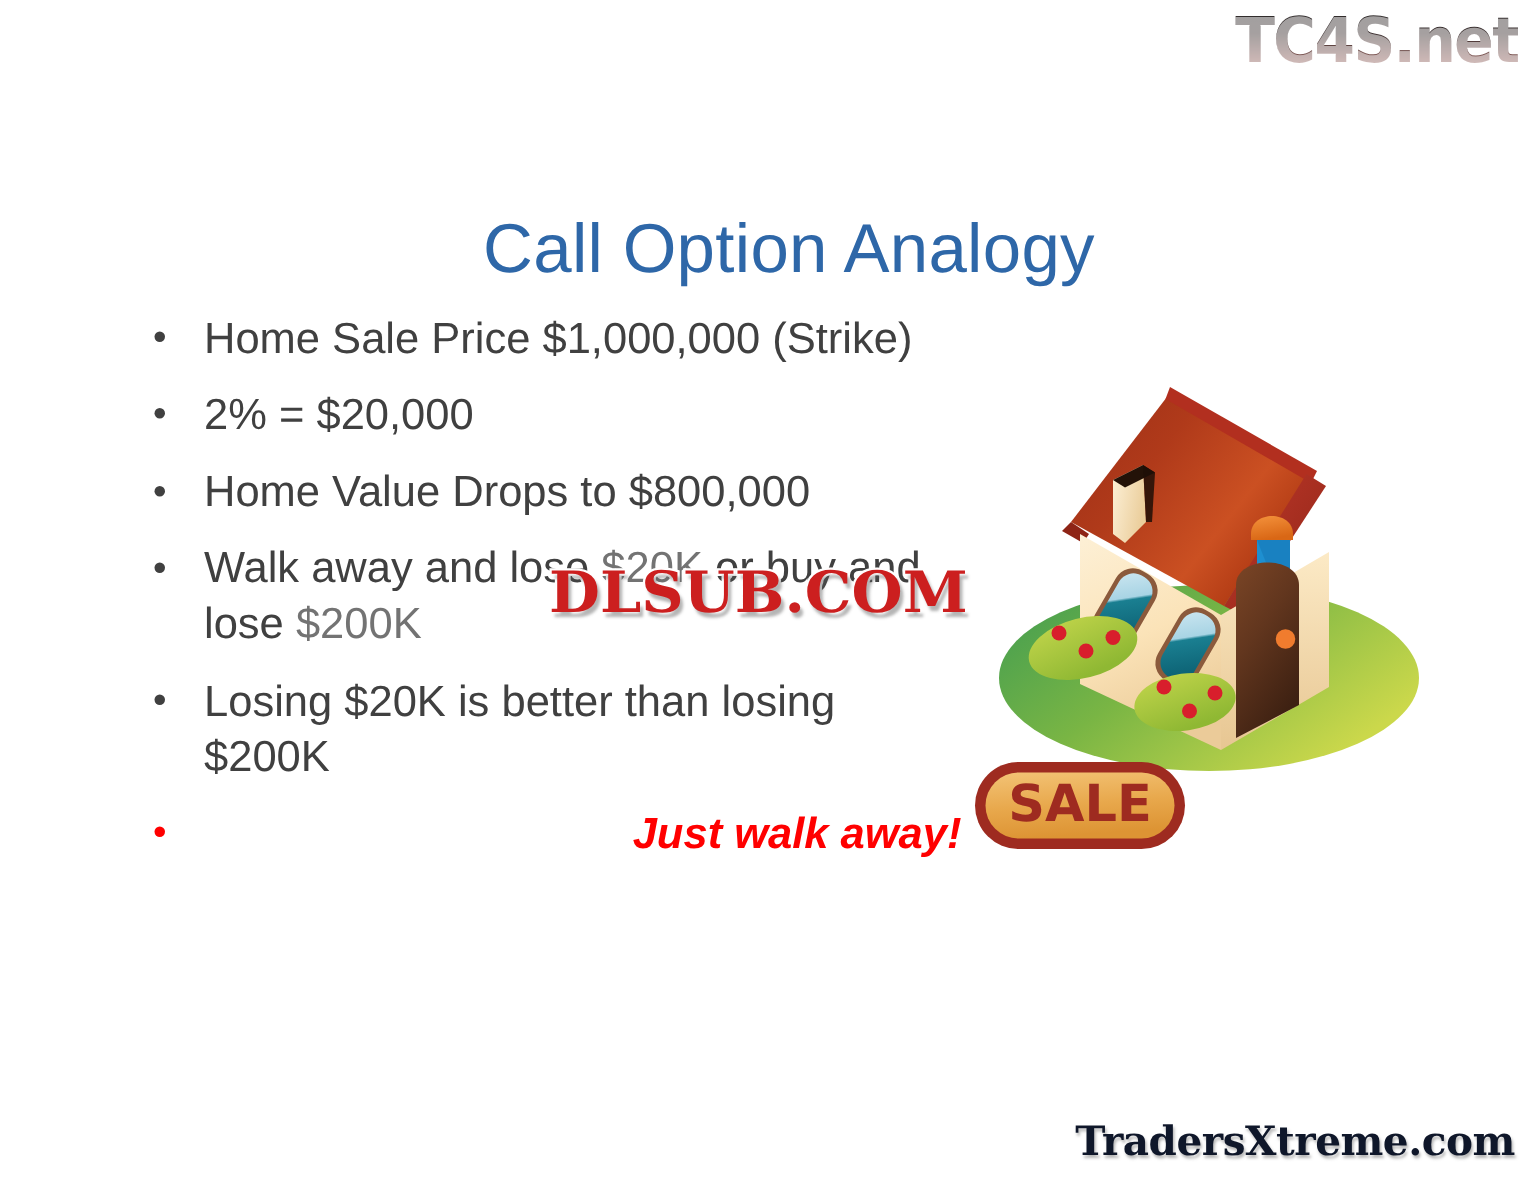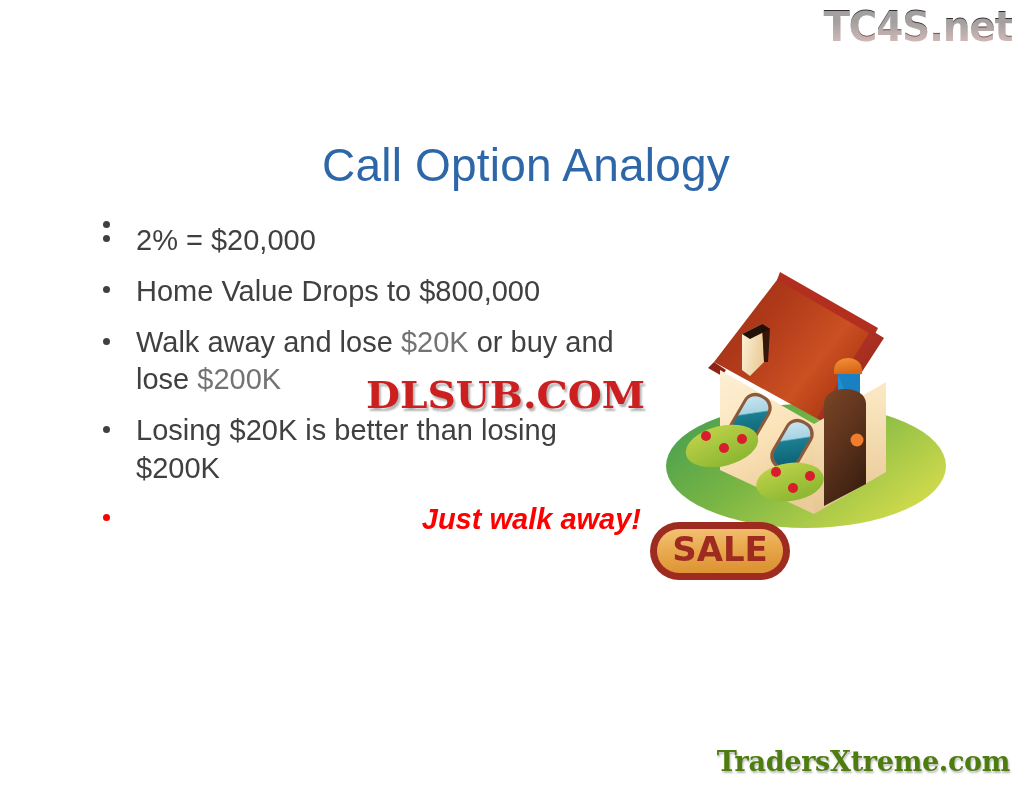--- a/index.html
+++ b/index.html
@@ -111,53 +111,53 @@
     paint-order: stroke fill;
     text-shadow: 2px 3px 2px rgba(90,90,90,0.45);
     white-space: nowrap;
     user-select: none;
   }
 
   
   #house-illustration {
     position: absolute;
     left: 638px;
-    top: 258px;
+    top: 244px;
     width: 320px;
     height: 330px;
   }
 
   
   #tradersxtreme-watermark {
     position: absolute;
     right: 14px;
     bottom: 14px;
     font-family: "DejaVu Serif", serif;
     font-weight: bold;
     font-size: 27px;
     letter-spacing: -0.3px;
-    color: #4d7c0f;
+    color: #0f172a;
     -webkit-text-stroke: 3px #ffffff;
     paint-order: stroke fill;
     text-shadow: 1px 2px 2px rgba(110,110,110,0.5);
     white-space: nowrap;
     user-select: none;
   }
 </style>
 </head>
 <body>
 
 <div id="slide">
 
   <div id="tc4s-watermark">TC4S.net</div>
 
   <h1 id="slide-title">Call Option Analogy</h1>
 
   <ul id="bullet-list">
-      <li class="bullet-item"><span class="dot"></span></li>
+      <li class="bullet-item"><span class="dot"></span><span>Home Sale Price $1,000,000 (Strike)</span></li>
       <li class="bullet-item"><span class="dot"></span><span>2% = $20,000</span></li>
       <li class="bullet-item"><span class="dot"></span><span>Home Value Drops to $800,000</span></li>
       <li class="bullet-item"><span class="dot"></span><span>Walk away and lose </span><span class="amt">$20K</span><span> or buy and lose </span><span class="amt">$200K</span></li>
       <li class="bullet-item"><span class="dot"></span><span>Losing $20K is better than losing $200K</span></li>
       <li class="bullet-item accent"><span class="dot"></span><span>Just walk away!</span></li>
     </ul>
 
   <div id="dlsub-watermark">DLSUB.COM</div>
 
   <div id="house-illustration">

